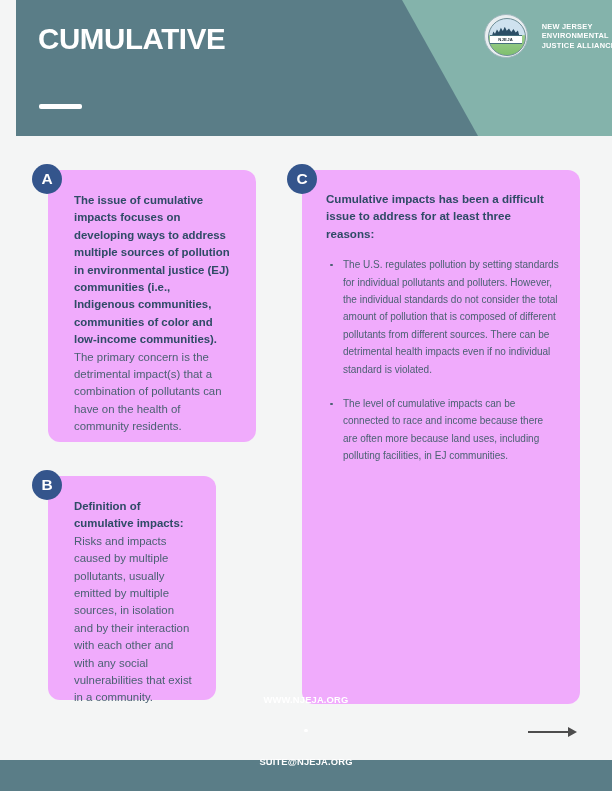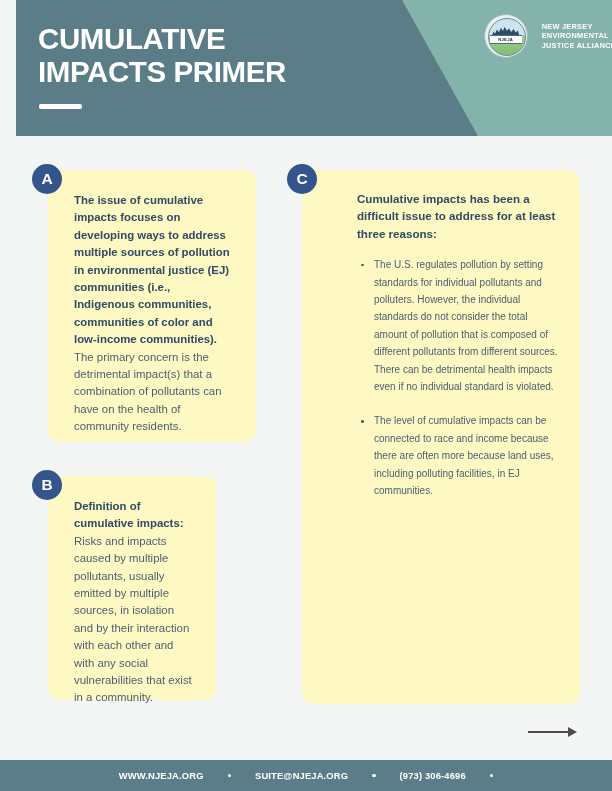--- a/index.html
+++ b/index.html
@@ -112,35 +112,35 @@
     font-size: 7.4px;
     font-weight: bold;
     line-height: 9.6px;
     letter-spacing: 0.25px;
     text-transform: uppercase;
   }
 
   
   .card {
     position: absolute;
-    background: #fef9c3;
+    background: #f0abfc;
     border-radius: 12px;
     box-sizing: border-box;
   }
   .card-a { left: 48px;  top: 170px; width: 208px; height: 272px; }
   .card-b { left: 48px;  top: 476px; width: 168px; height: 224px; }
   .card-c { left: 302px; top: 170px; width: 278px; height: 534px; }
 
   .card-body {
     padding: 22px 22px 18px 26px;
     color: #4b6173;
     font-size: 11.4px;
     line-height: 17.4px;
   }
-  .card-c .card-body { padding: 20px 20px 18px 24px; margin-left: 31px; }
+  .card-c .card-body { padding: 20px 20px 18px 24px; }
 
   .badge {
     position: absolute;
     width: 30px;
     height: 30px;
     border-radius: 50%;
     background: #34558c;
     color: #ffffff;
     font-size: 15.5px;
     font-weight: bold;
@@ -220,20 +220,21 @@
     position: absolute;
     left: 0;
     bottom: 0;
     width: 612px;
     height: 31px;
     background: #5a7d87;
     display: flex;
     align-items: center;
     justify-content: center;
     gap: 24px;
+    flex-direction: column;
   }
   .footer-item {
     color: #ffffff;
     font-size: 9.4px;
     font-weight: bold;
     letter-spacing: 0.15px;
     white-space: nowrap;
   }
   .footer-dot {
     width: 3.4px;
@@ -244,21 +245,20 @@
   }
 </style>
 </head>
 <body>
 
 <div class="header">
   <div class="header-dark"></div>
 
   <div class="header-title">
     <div>CUMULATIVE</div>
-    <div>IMPACTS PRIMER</div>
   </div>
 
   <div class="header-rule"></div>
 
   <div class="logo-wrap">
     <div class="logo-seal">
       <div class="seal-ring"></div>
       <div class="seal-sky"></div>
       <div class="seal-band">NJEJA</div>
     </div>

